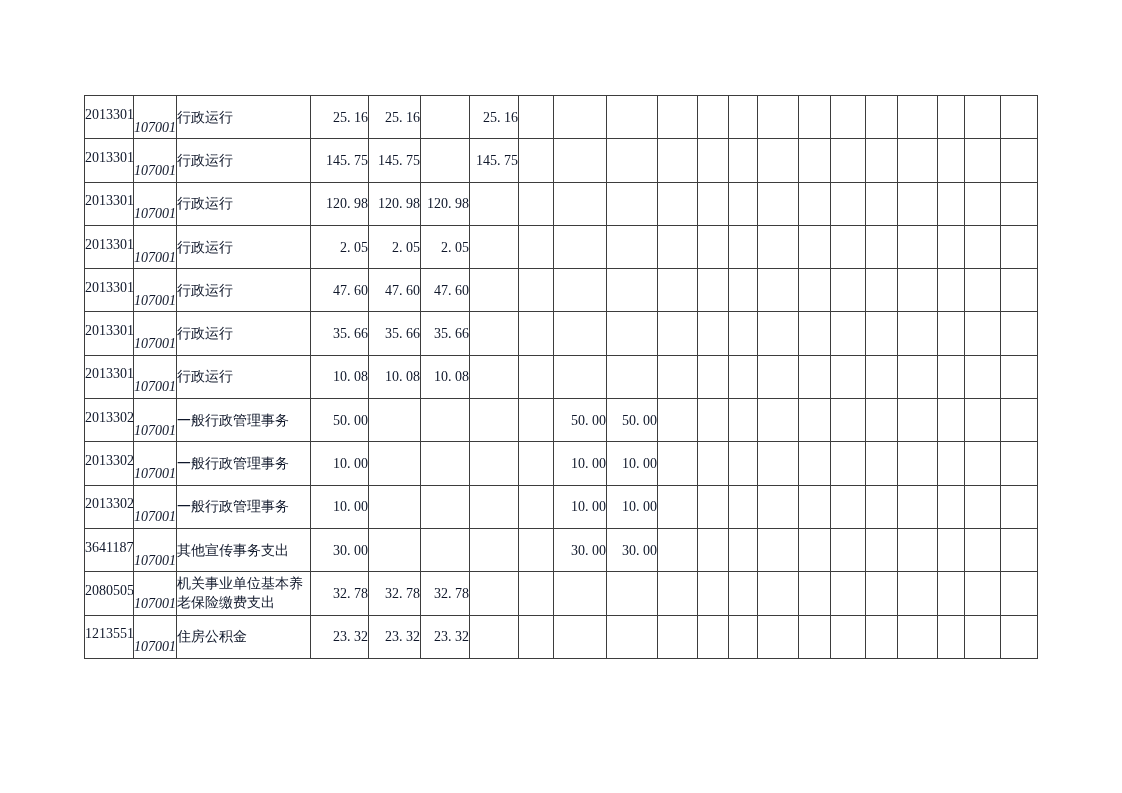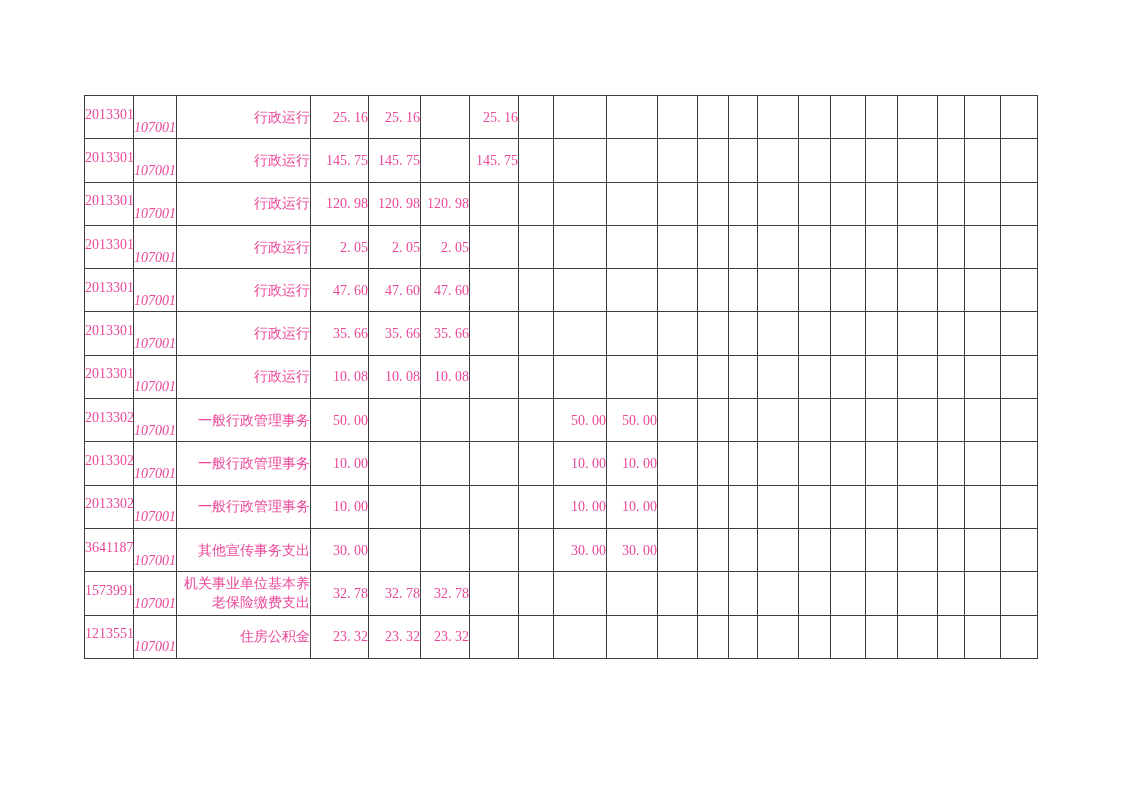--- a/index.html
+++ b/index.html
@@ -7,21 +7,21 @@
     padding: 0;
     background: #ffffff;
   }
   .page {
     position: relative;
     width: 1122px;
     height: 708px;
     background: #ffffff;
     overflow: hidden;
     font-family: "Liberation Serif", "DejaVu Serif", serif;
-    color: #ec4899;
+    color: #0f172a;
   }
   .table-wrap {
     position: absolute;
     left: 84px;
     top: 95px;
   }
   table.budget {
     border-collapse: collapse;
     table-layout: fixed;
     background: #ffffff;
@@ -48,21 +48,21 @@
   td.c-sub {
     text-align: right;
     white-space: nowrap;
     font-style: italic;
   }
   td.c-sub .cell-inner {
     display: inline-block;
     transform: translateY(10px);
   }
   td.c-name {
-    text-align: right;
+    text-align: left;
     font-size: 14.5px;
     line-height: 20px;
     padding: 0 2px;
   }
   td.c-num {
     text-align: right;
     padding-right: 3px;
     white-space: nowrap;
   }
 </style>
@@ -343,21 +343,21 @@
     <td class="c-num"></td>
     <td class="c-num"></td>
     <td class="c-num"></td>
     <td class="c-num"></td>
     <td class="c-num"></td>
     <td class="c-num"></td>
     <td class="c-num"></td>
     <td class="c-num"></td>
   </tr>
           <tr style="height: 43.3px;">
-    <td class="c-code"><span class="cell-inner code1">1573991</span></td>
+    <td class="c-code"><span class="cell-inner code1">2080505</span></td>
     <td class="c-sub"><span class="cell-inner code2">107001</span></td>
     <td class="c-name name-cell">机关事业单位基本养老保险缴费支出</td>
     <td class="c-num">32. 78</td>
     <td class="c-num">32. 78</td>
     <td class="c-num">32. 78</td>
     <td class="c-num"></td>
     <td class="c-num"></td>
     <td class="c-num"></td>
     <td class="c-num"></td>
     <td class="c-num"></td>

